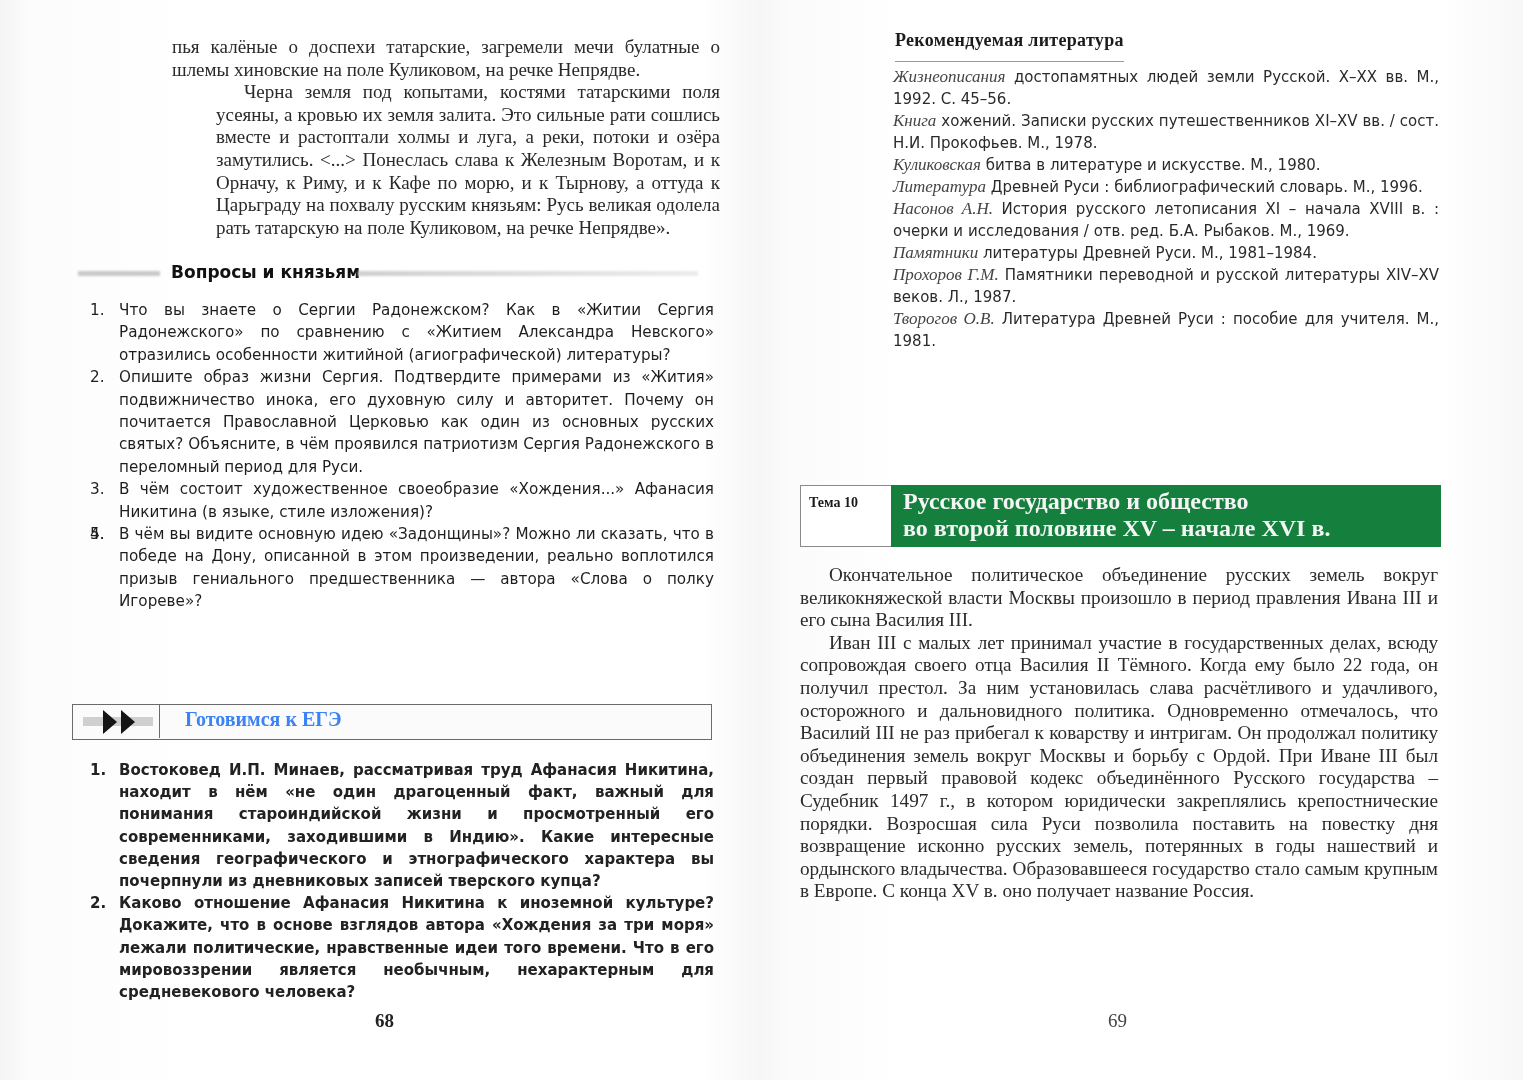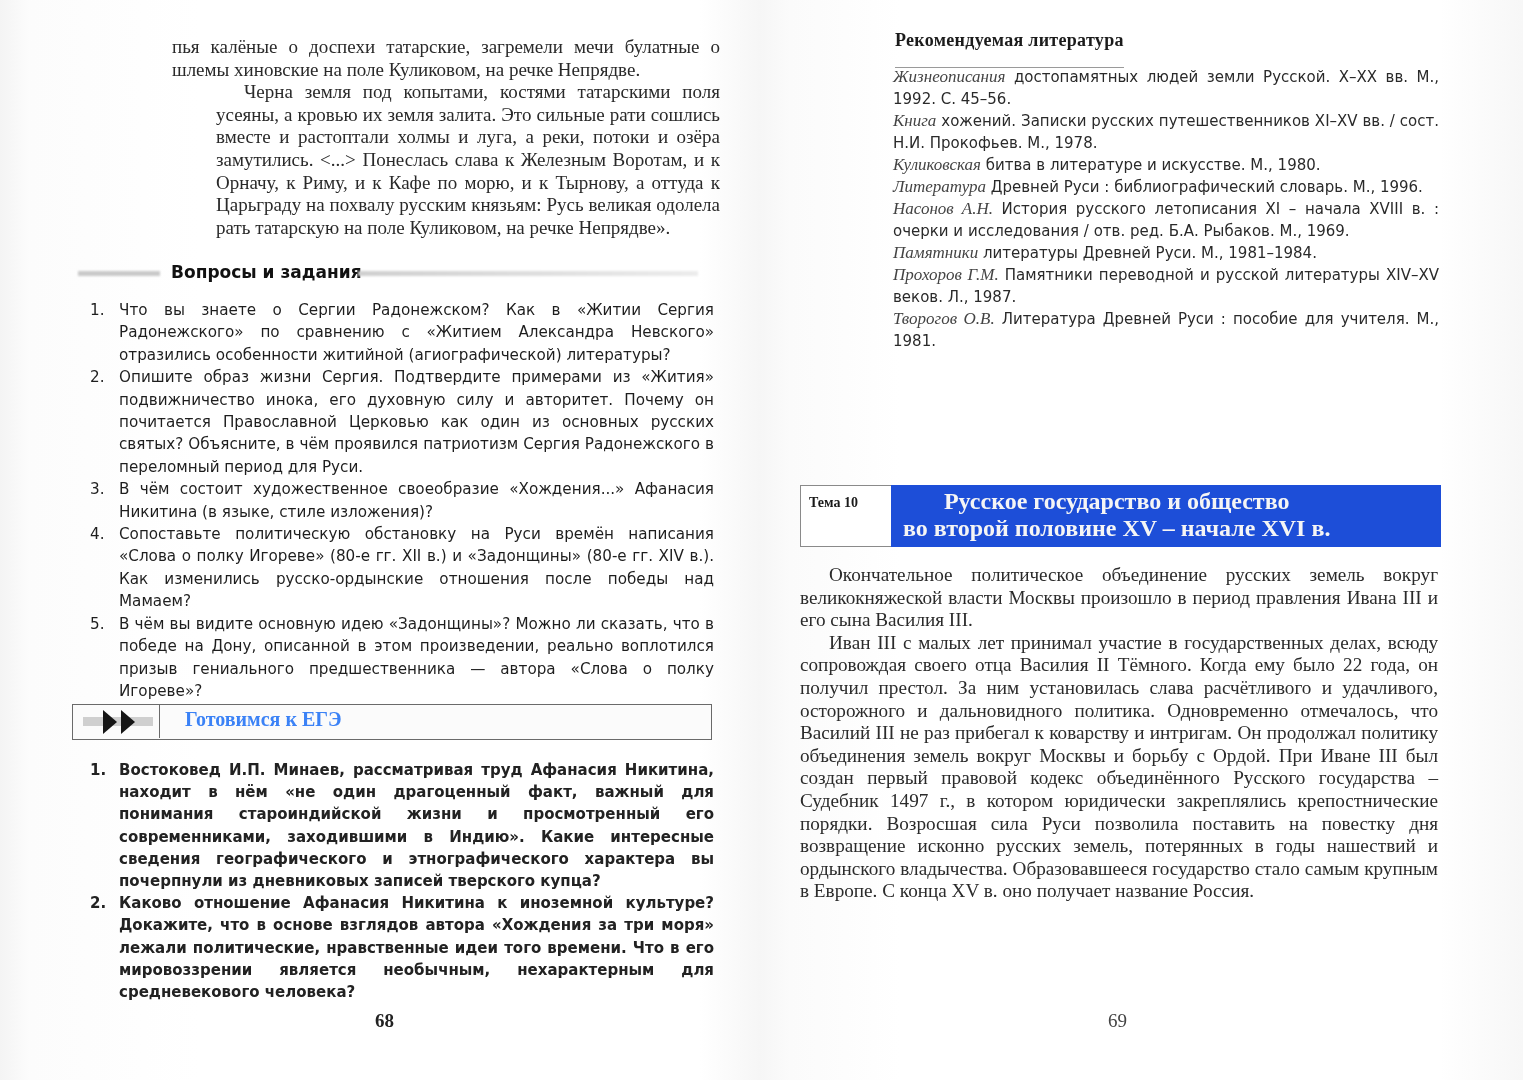--- a/index.html
+++ b/index.html
@@ -42,66 +42,65 @@
   .ege-head .arr { position: absolute; top: 5px; width: 0; height: 0; border-top: 12px solid transparent; border-bottom: 12px solid transparent; border-left: 14px solid #151515; }
   .ege-head .arr1 { left: 30px; }
   .ege-head .arr2 { left: 48px; }
   .ege-head .title { position: absolute; left: 100px; top: 3px; font-size: 20px; font-weight: bold; color: #3b82f6; margin-left: 12px; }
 
   .pnum { position: absolute; top: 1010px; font-size: 19px; color: #222; }
   .pnum-left { left: 375px; font-weight: bold; }
   .pnum-right { left: 1108px; color: #444; }
 
   
-  .lit-head { position: absolute; left: 895px; top: 30px; font-size: 18px; font-weight: bold; color: #1b1b1b; padding-bottom: 16px; border-bottom: 1px solid #9a9a9a; letter-spacing: 0.3px; }
+  .lit-head { position: absolute; left: 895px; top: 30px; font-size: 18px; font-weight: bold; color: #1b1b1b; padding-bottom: 10px; border-bottom: 1px solid #9a9a9a; letter-spacing: 0.3px; }
   .lit-list { position: absolute; left: 893px; top: 66px; width: 546px; font-size: 15px; line-height: 22px; color: #2a2a2a; text-align: justify; }
   .lit-list .entry { margin: 0; }
   .lit-list .em { font-family: "Liberation Serif", "DejaVu Serif", serif; font-style: italic; font-size: 17px; color: #444; }
 
   .tema { position: absolute; left: 800px; top: 485px; width: 641px; height: 62px; border: 1px solid #8a8a8a; box-sizing: border-box; background: #fff; }
   .tema .label { position: absolute; left: 8px; top: 9px; font-size: 14px; font-weight: bold; color: #1a1a1a; }
-  .tema .title-box { position: absolute; left: 90px; top: -1px; right: -1px; bottom: -1px; background: #1d4ed8; text-align: center; }
+  .tema .title-box { position: absolute; left: 90px; top: -1px; right: -1px; bottom: -1px; background: #15803d; }
   .tema .title { position: absolute; left: 12px; top: 3px; font-size: 24px; line-height: 27px; font-weight: bold; color: #f5f5f5; }
 
   .body-text { position: absolute; left: 800px; top: 564px; width: 638px; font-size: 19.2px; line-height: 22.6px; color: #2b2b2b; text-align: justify; }
   .body-text p { margin: 0; text-indent: 29px; }
 </style>
 </head>
 <body>
 
 <div class="spread">
 
   <div class="page page-left">
     <div class="quote serif">
       <p>пья калёные о доспехи татарские, загремели мечи булатные о шлемы хиновские на поле Куликовом, на речке Непрядве.</p>
       <p class="indent">Черна земля под копытами, костями татарскими поля усеяны, а кровью их земля залита. Это сильные рати сошлись вместе и растоптали холмы и луга, а реки, потоки и озёра замутились. &lt;...&gt; Понеслась слава к Железным Воротам, и к Орначу, к Риму, и к Кафе по морю, и к Тырнову, а оттуда к Царьграду на похвалу русским князьям: Русь великая одолела рать татарскую на поле Куликовом, на речке Непрядве».</p>
     </div>
 
     <div class="q-head sans">
       <span class="bleed-l"></span>
-      <span class="title">Вопросы и задания</span>
+      <span class="title">Вопросы и князьям</span>
       <span class="bleed-r"></span>
     </div>
 
     <div class="qlist qlist-1 sans">
       <div class="item">
         <span class="num">1.</span>
         <span class="txt">Что вы знаете о Сергии Радонежском? Как в «Житии Сергия Радонежского» по сравнению с «Житием Александра Невского» отразились особенности житийной (агиографической) литературы?</span>
       </div>
       <div class="item">
         <span class="num">2.</span>
         <span class="txt">Опишите образ жизни Сергия. Подтвердите примерами из «Жития» подвижничество инока, его духовную силу и авторитет. Почему он почитается Православной Церковью как один из основных русских святых? Объясните, в чём проявился патриотизм Сергия Радонежского в переломный период для Руси.</span>
       </div>
       <div class="item">
         <span class="num">3.</span>
         <span class="txt">В чём состоит художественное своеобразие «Хождения...» Афанасия Никитина (в языке, стиле изложения)?</span>
       </div>
       <div class="item">
         <span class="num">4.</span>
-        <span class="txt">Сопоставьте политическую обстановку на Руси времён написания «Слова о полку Игореве» (80-е гг. XII в.) и «Задонщины» (80-е гг. XIV в.). Как изменились русско-ордынские отношения после победы над Мамаем?</span>
       </div>
       <div class="item">
         <span class="num">5.</span>
         <span class="txt">В чём вы видите основную идею «Задонщины»? Можно ли сказать, что в победе на Дону, описанной в этом произведении, реально воплотился призыв гениального предшественника — автора «Слова о полку Игореве»?</span>
       </div>
     </div>
 
     <div class="ege-head">
       <div class="icon-cell">
         <span class="bar"></span>

